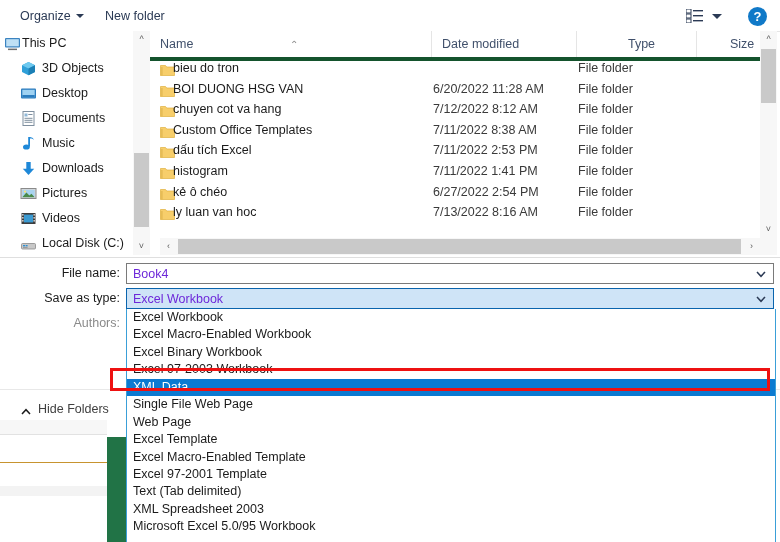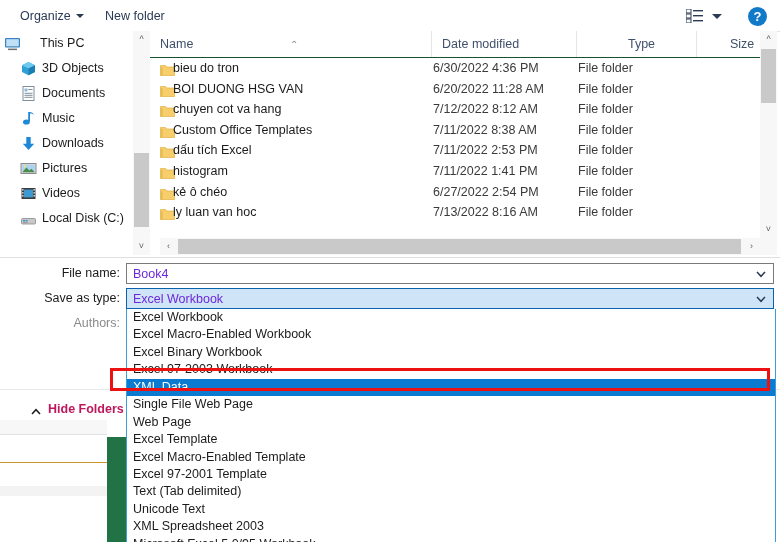--- a/index.html
+++ b/index.html
@@ -73,21 +73,21 @@
     text-align:center;line-height:19px;
   }
 
   
   .navpane{
     position:absolute;left:0;top:31px;width:132px;height:224px;
     background:#ffffff;overflow:hidden;
   }
   .nav-item{
     position:relative;height:25px;line-height:25px;
-    padding-left:40px;font-size:12.5px;color:#1b1b1b;white-space:nowrap;
+    padding-left:22px;font-size:12.5px;color:#1b1b1b;white-space:nowrap;
   }
   .nav-item .nav-ico{
     position:absolute;left:4px;top:4px;width:17px;height:17px;
   }
   .nav-indent{padding-left:42px;}
   .nav-indent .nav-ico{left:20px;}
 
   
   .nav-scroll{
     position:absolute;left:132px;top:31px;width:17px;height:224px;
@@ -103,21 +103,21 @@
     position:absolute;left:1px;top:122px;width:15px;height:74px;background:#c9c9c9;
   }
 
   
   .filepane{
     position:absolute;left:150px;top:31px;width:610px;height:224px;
     background:#ffffff;overflow:hidden;
   }
   .col-head{
     position:absolute;left:0;top:0;width:610px;height:26px;
-    border-bottom:1px solid #14532d;background:#ffffff;
+    border-bottom:4px solid #14532d;background:#ffffff;
   }
   .col-h{
     position:absolute;top:0;height:26px;line-height:26px;
     font-size:12.5px;color:#40506b;padding-left:10px;
     border-left:1px solid #e5e5e5;box-sizing:border-box;white-space:nowrap;
   }
   .col-h.first{border-left:none;}
   .sort-mark{
     position:absolute;left:140px;top:1px;font-size:10px;color:#8a8a8a;
   }
@@ -205,22 +205,22 @@
 
   
   .red-box{
     position:absolute;left:110px;top:368px;width:660px;height:23px;
     border:3px solid #ee1111;box-sizing:border-box;
     pointer-events:none;
   }
 
   
   .hide-folders{
-    position:absolute;left:26px;top:398px;height:22px;line-height:22px;
-    font-size:12.5px;color:#be185d;padding-left:22px;white-space:nowrap;font-weight:bold;
+    position:absolute;left:16px;top:398px;height:22px;line-height:22px;
+    font-size:12.5px;color:#404040;padding-left:22px;white-space:nowrap;
   }
   .hide-folders .chev-up{
     position:absolute;left:4px;top:5px;width:12px;height:12px;
   }
   .dialog-bottom{
     position:absolute;left:0;top:390px;width:107px;height:30px;background:#ffffff;
   }
 
   .divider-h{
     position:absolute;left:0;top:389px;width:780px;height:1px;background:#e8e8e8;
@@ -263,20 +263,25 @@
             <rect x="1" y="3" width="15" height="9.5" rx="1" fill="#3b83c0"></rect>
             <rect x="2.2" y="4.2" width="12.6" height="7.1" fill="#bfe0f5"></rect>
             <rect x="4" y="13.6" width="9" height="1.5" fill="#6f6f6f"></rect>
           </svg></span><span>This PC</span></div>
       <div class="nav-item nav-indent"><span class="nav-ico"><svg width="17" height="17" viewBox="0 0 17 17">
             <path d="M8.5 2 L15 5.2 L15 12 L8.5 15.2 L2 12 L2 5.2 Z" fill="#2f9fd8"></path>
             <path d="M8.5 2 L15 5.2 L8.5 8.4 L2 5.2 Z" fill="#6ec9ef"></path>
             <path d="M8.5 8.4 L15 5.2 L15 12 L8.5 15.2 Z" fill="#1b7fb5"></path>
           </svg></span><span>3D Objects</span></div>
       <div class="nav-item nav-indent"><span class="nav-ico"><svg width="17" height="17" viewBox="0 0 17 17">
+            <rect x="1" y="3.5" width="15" height="10" rx="1" fill="#2b7cbe"></rect>
+            <rect x="2.3" y="4.8" width="12.4" height="7.4" fill="#9fd2f2"></rect>
+            <rect x="2.3" y="10" width="12.4" height="2.2" fill="#2b7cbe"></rect>
+          </svg></span><span>Desktop</span></div>
+      <div class="nav-item nav-indent"><span class="nav-ico"><svg width="17" height="17" viewBox="0 0 17 17">
             <rect x="3" y="1.5" width="11" height="14" fill="#ffffff" stroke="#7f8f9f" stroke-width="1"></rect>
             <rect x="4.5" y="3.5" width="3" height="3" fill="#8fb8d8"></rect>
             <rect x="8.3" y="4" width="4.2" height="1" fill="#7f8f9f"></rect>
             <rect x="4.5" y="7.8" width="8" height="1" fill="#7f8f9f"></rect>
             <rect x="4.5" y="9.8" width="8" height="1" fill="#7f8f9f"></rect>
             <rect x="4.5" y="11.8" width="8" height="1" fill="#7f8f9f"></rect>
           </svg></span><span>Documents</span></div>
       <div class="nav-item nav-indent"><span class="nav-ico"><svg width="17" height="17" viewBox="0 0 17 17">
             <rect x="8.2" y="2" width="1.8" height="9.5" fill="#1e88d8"></rect>
             <path d="M10 2 C12.6 2.4 13.6 3.4 13.8 5 C12.8 3.6 11.4 3.4 10 3.5 Z" fill="#1e88d8"></path>
@@ -323,21 +328,20 @@
         <div class="col-h" style="left: 426px; width: 120px; text-align: center;"><span>Type</span></div>
         <div class="col-h" style="left: 546px; width: 70px; padding-left: 33px;"><span>Size</span></div>
       </div>
     <div id="filerows" style="position:absolute;left:0;top:27px;width:610px;">
         <div class="frow">
           <span class="folder-ico"><svg width="15" height="12" viewBox="0 0 15 12">
               <path d="M0.5 1.5 L5.5 1.5 L6.8 3 L14.5 3 L14.5 11.5 L0.5 11.5 Z" fill="#f7ce6b" stroke="#e0b03f" stroke-width="0.7"></path>
               <rect x="0.5" y="3" width="2.2" height="8.5" fill="#e6bc56"></rect>
             </svg></span>
           <span class="fcell fname">bieu do tron</span>
-          <span class="fcell fdate">6/30/2022 4:36 PM</span>
           <span class="fcell ftype">File folder</span>
           <span class="fcell fsize"></span>
         </div>
         <div class="frow">
           <span class="folder-ico"><svg width="15" height="12" viewBox="0 0 15 12">
               <path d="M0.5 1.5 L5.5 1.5 L6.8 3 L14.5 3 L14.5 11.5 L0.5 11.5 Z" fill="#f7ce6b" stroke="#e0b03f" stroke-width="0.7"></path>
               <rect x="0.5" y="3" width="2.2" height="8.5" fill="#e6bc56"></rect>
             </svg></span>
           <span class="fcell fname">BOI DUONG HSG VAN</span>
           <span class="fcell fdate">6/20/2022 11:28 AM</span>
@@ -460,18 +464,17 @@
     <div class="dd-item">Excel Macro-Enabled Workbook</div>
     <div class="dd-item">Excel Binary Workbook</div>
     <div class="dd-item">Excel 97-2003 Workbook</div>
     <div class="dd-item sel">XML Data</div>
     <div class="dd-item">Single File Web Page</div>
     <div class="dd-item">Web Page</div>
     <div class="dd-item">Excel Template</div>
     <div class="dd-item">Excel Macro-Enabled Template</div>
     <div class="dd-item">Excel 97-2001 Template</div>
     <div class="dd-item">Text (Tab delimited)</div>
-    <div class="dd-item">Unicode Text</div>
     <div class="dd-item">XML Spreadsheet 2003</div>
     <div class="dd-item">Microsoft Excel 5.0/95 Workbook</div>
   </div>
 
 <div class="red-box"></div>
 
 </body></html>

